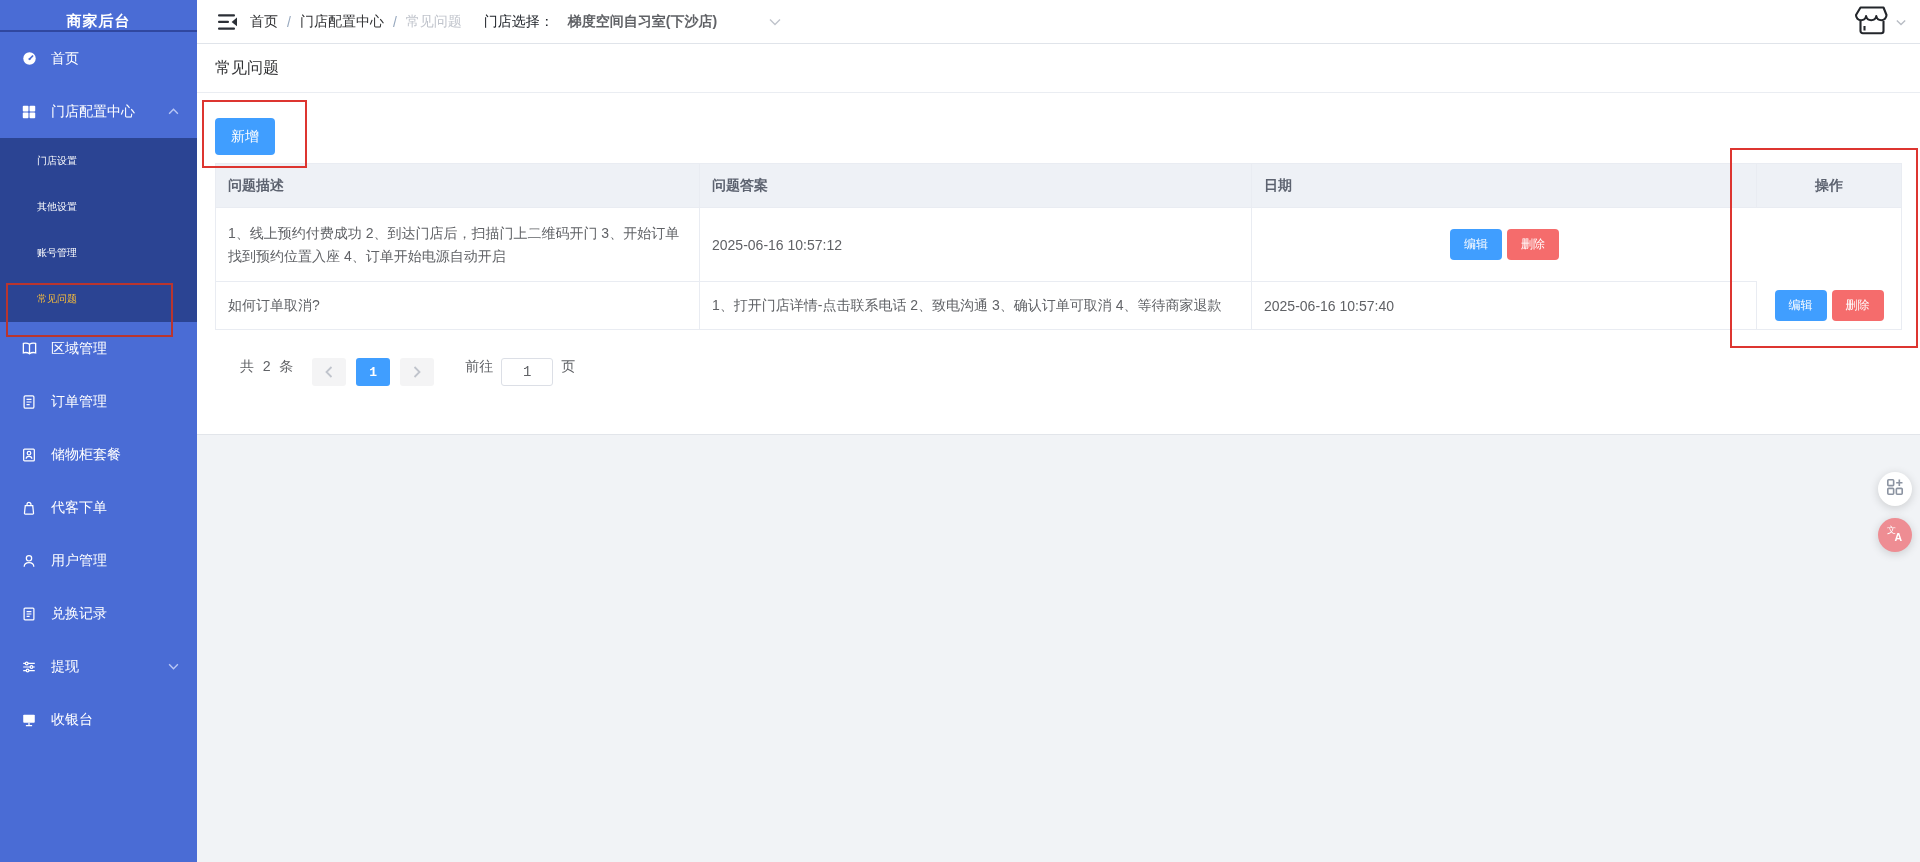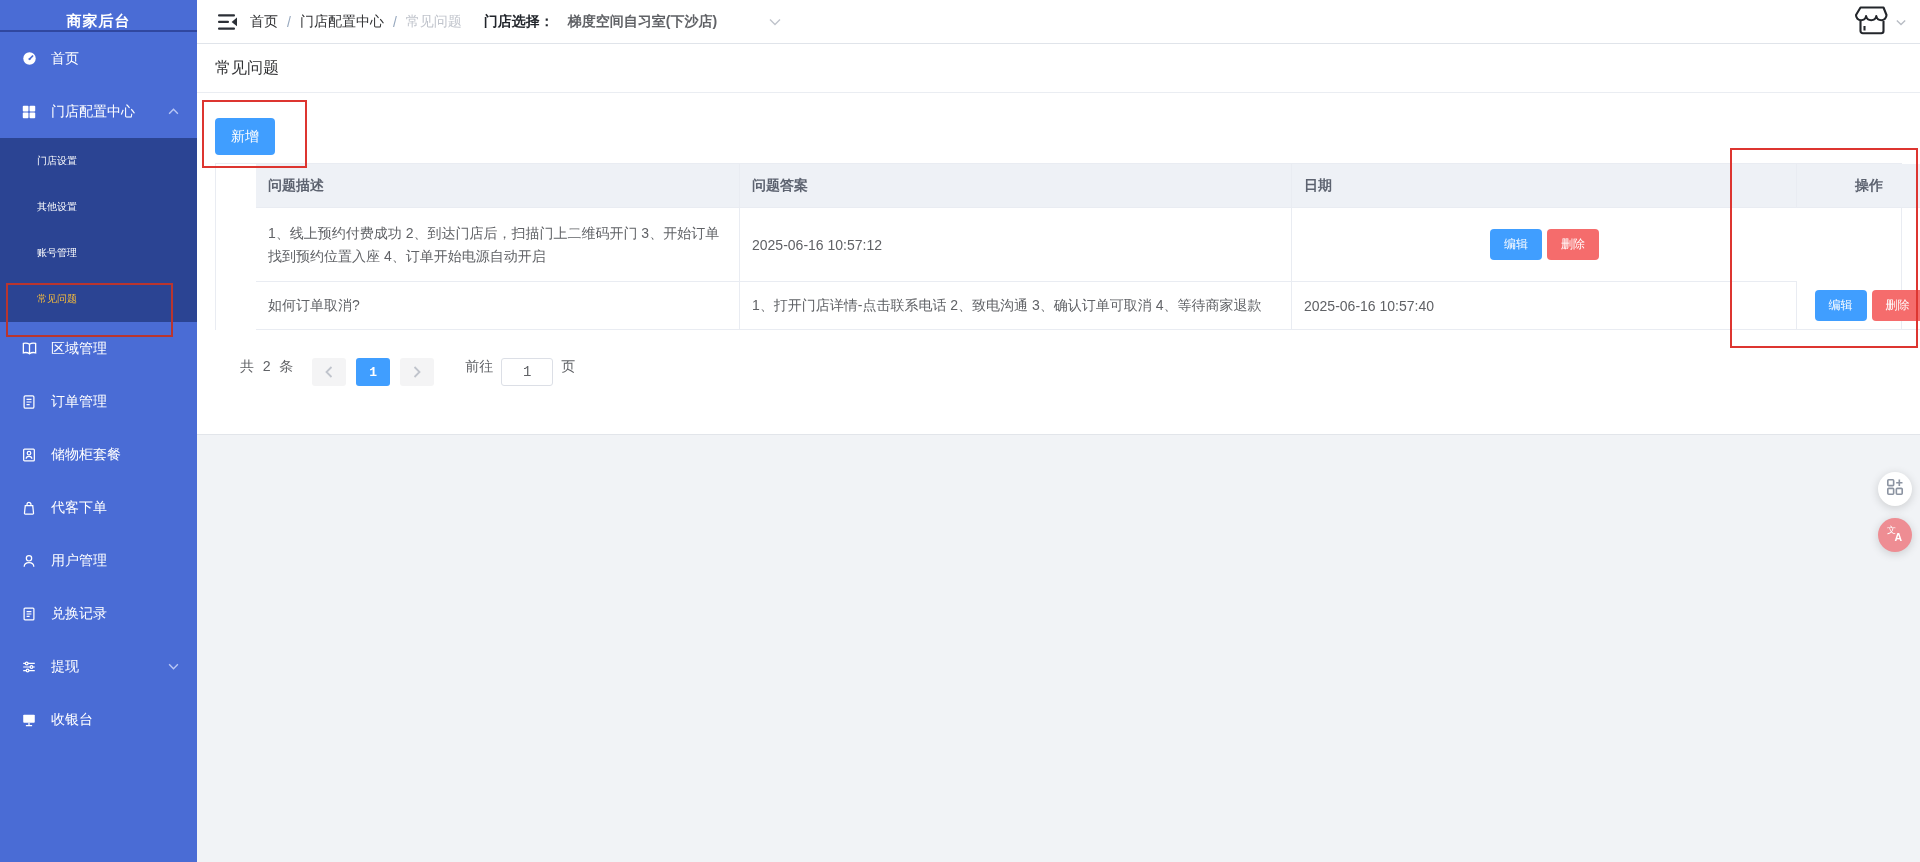--- a/index.html
+++ b/index.html
@@ -26,39 +26,39 @@
   .icon16 { width:18px; height:18px; flex:0 0 18px; display:flex; align-items:center; justify-content:center; }
 
   
   .topbar { position:absolute; left:197px; top:0; right:0; height:44px; background:#fff;
             border-bottom:1px solid #e0e4ea; display:flex; align-items:center; z-index:4; }
   .hamburger { margin-left:21px; display:flex; cursor:pointer; }
   .breadcrumb { display:flex; align-items:center; margin-left:12px; font-size:14px; gap:9px; }
   .crumb { color:#303133; cursor:pointer; }
   .crumb-sep { color:#97a8be; }
   .crumb-current { color:#c0c4cc; }
-  .store-label { margin-left:22px; font-size:14px; font-weight:bold; color:#21252b; }
+  .store-label { margin-left:22px; font-size:14px; font-weight:normal; color:#21252b; }
   .store-select { display:flex; align-items:center; margin-left:14px; cursor:pointer;font-weight:bold; }
   .store-value { font-size:14px; color:#606266; }
   .select-caret { margin-left:52px; display:flex; }
   .shop-wrap { position:absolute; right:14px; top:4px; display:flex; align-items:center; cursor:pointer; }
   .shop-caret { margin-left:6px; display:flex; }
 
   
   .card { position:absolute; left:197px; top:44px; right:0; height:391px; background:#fff;
           border-bottom:1px solid #e2e5ea; }
   .card-header { height:49px; border-bottom:1px solid #eaedf2; display:flex; align-items:center; padding-left:18px; }
   .page-title { font-size:16px; color:#303133; }
   .add-btn { position:absolute; left:18px; top:74px; height:37px; padding:0 16px; background:#409eff;
              color:#fff; border:none; border-radius:4px; font-size:14px; cursor:pointer;
              font-family:inherit; }
 
   
   .table { position:absolute; left:18px; top:119px; width:1687px; font-size:14px; color:#606266;
-           border:1px solid #e9ecf2; border-bottom:none;padding-left:40px; }
+           border:1px solid #e9ecf2; border-bottom:none; }
   .trow { display:grid; grid-template-columns:484px 552px 505px 144px; }
   .tcell { border-right:1px solid #e9ecf2; border-bottom:1px solid #e9ecf2; display:flex;
            align-items:center; padding:0 12px; }
   .tcell:last-child { border-right:none; justify-content:center; }
   .table > .trow > .tcell:last-of-type { border-right:none; }
   .thead .tcell { height:44px; background:#eef1f6; font-weight:bold; color:#5d6370; }
   .r1 .tcell { height:74px; }
   .r2 .tcell { height:48px; }
   .answer { line-height:23px; padding-right:16px; }
   .ops { gap:5px; }

